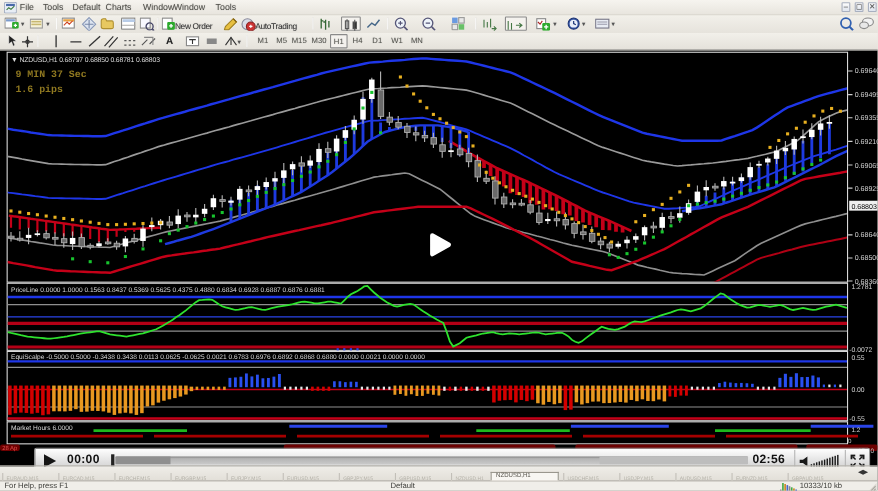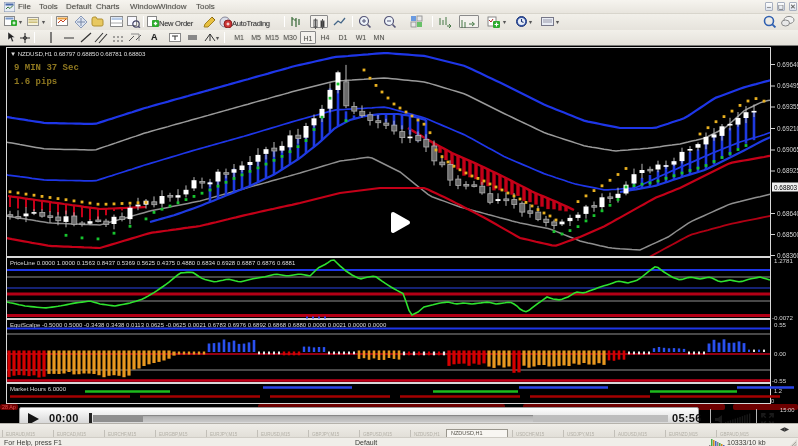--- a/index.html
+++ b/index.html
@@ -7,21 +7,21 @@
 .menubar{left:0;top:0;width:798px;height:14px;background:linear-gradient(#f6f4ef,#e8e5de);border-bottom:1px solid #d8d5cc;color:#52514b;font-size:8px}
 .menubar span{position:absolute;top:2px;text-shadow:0 0 1px rgba(120,120,120,.55)}
 .tb1{left:0;top:14px;width:798px;height:16px;background:linear-gradient(#f2f0ea,#e6e3dc)}
 .tb2{left:0;top:30px;width:798px;height:16px;background:linear-gradient(#f2f0ea,#e4e1da);border-bottom:1px solid #7a7a78}
 .ic{position:absolute;top:1px;width:14px;height:13px;border-radius:2px}
 .sep{position:absolute;top:2px;width:1px;height:11px;background:#c8c5be;border-right:1px solid #fff}
 .btn{position:absolute;top:5px;font-size:7.5px;color:#5a5a56;text-shadow:0 0 1px rgba(130,130,130,.5)}
 .tfbtn{position:absolute;top:1px;width:16px;height:13px;font-size:7px;color:#55554f;text-align:center;line-height:13px;text-shadow:0 0 1px rgba(130,130,130,.5)}
 .press{border:1px solid #8a8a8a;background:#f4f2ee;border-radius:1px}
 .wbtn{position:absolute;top:2px;width:8px;height:9px;background:linear-gradient(#fdfdfd,#dfe5ef);border:1px solid #a8b0c0;border-radius:1px;font-size:7px;line-height:7px;text-align:center;color:#555}
-.vbar{left:19px;top:407px;width:680px;height:22px;background:linear-gradient(#fefefe,#cccccc);border:1px solid #9a9a9a;border-radius:2px;box-shadow:0 1px 2px rgba(0,0,0,.4)}
+.vbar{left:31px;top:407px;width:760px;height:22px;background:linear-gradient(#fefefe,#cccccc);border:1px solid #9a9a9a;border-radius:2px;box-shadow:0 1px 2px rgba(0,0,0,.4)}
 .vtime{position:absolute;top:4px;font-size:11px;font-weight:bold;color:#111;letter-spacing:.3px}
 .track{position:absolute;left:73px;top:7px;width:575px;height:7px;background:linear-gradient(#adadad,#c9c9c9);border-radius:1px;box-shadow:inset 0 1px 1px rgba(0,0,0,.25)}
 .tabbar{left:0;top:423px;width:798px;height:14px;background:linear-gradient(#efede8,#e2dfd8);border-top:1px solid #b5b2ab;overflow:hidden}
 .statusbar{left:0;top:437px;width:798px;height:9px;background:#f0eee9;border-top:1px solid #d0cdc6;font-size:7px;color:#3a3a36}
 .tab{position:absolute;top:6px;height:8px;border-left:1px solid #c2bfb8;font-size:4.5px;color:#b3b0a7;padding:1.5px 0 0 3px;white-space:nowrap;overflow:hidden}
 </style></head><body>
 <svg width="798" height="446" viewBox="0 0 798 446" style="position:absolute;left:0;top:0;filter:blur(0.4px)">
     <rect x="0" y="46" width="798" height="400" fill="#000"></rect>
     <rect x="6.5" y="47.5" width="764" height="209" fill="none" stroke="#d8d8d8" stroke-width="1"></rect>
     <rect x="6.5" y="257.5" width="764" height="61" fill="none" stroke="#d8d8d8" stroke-width="1"></rect>
@@ -851,21 +851,21 @@
 <div class="abs vbar">
  <svg class="abs" style="left:7px;top:4px" width="13" height="14">
       <path d="M1 1 L12 7 L1 13 Z" fill="#151515"></path>
     </svg>
  <span class="vtime" style="left:29px">00:00</span>
  <div class="abs" style="left:69px;top:5px;width:2.5px;height:11px;background:#222"></div>
  <div class="track">
       <div class="abs" style="left:0;top:0;width:50px;height:7px;background:#8f8f8f"></div>
       <div class="abs" style="left:440px;top:0;width:135px;height:7px;background:#bdbdbd"></div>
     </div>
- <span class="vtime" style="left:652px">05:56</span>
+ <span class="vtime" style="left:652px">02:56</span>
  <div class="abs" style="left:690px;top:1px;width:1px;height:20px;background:#b5b5b5"></div>
  <svg class="abs" style="left:694px;top:5px" width="40" height="13">
    <path d="M1 5 L4 5 L8 2 L8 11 L4 8 L1 8 Z" fill="#191919"></path>
    <rect x="11.0" y="9.0" width="1.3" height="3.0" fill="#191919"></rect>
       <rect x="13.4" y="8.2" width="1.3" height="3.9" fill="#191919"></rect>
       <rect x="15.8" y="7.3" width="1.3" height="4.7" fill="#191919"></rect>
       <rect x="18.2" y="6.5" width="1.3" height="5.5" fill="#191919"></rect>
       <rect x="20.6" y="5.6" width="1.3" height="6.4" fill="#191919"></rect>
       <rect x="23.0" y="4.8" width="1.3" height="7.2" fill="#191919"></rect>
       <rect x="25.4" y="3.9" width="1.3" height="8.1" fill="#191919"></rect>

